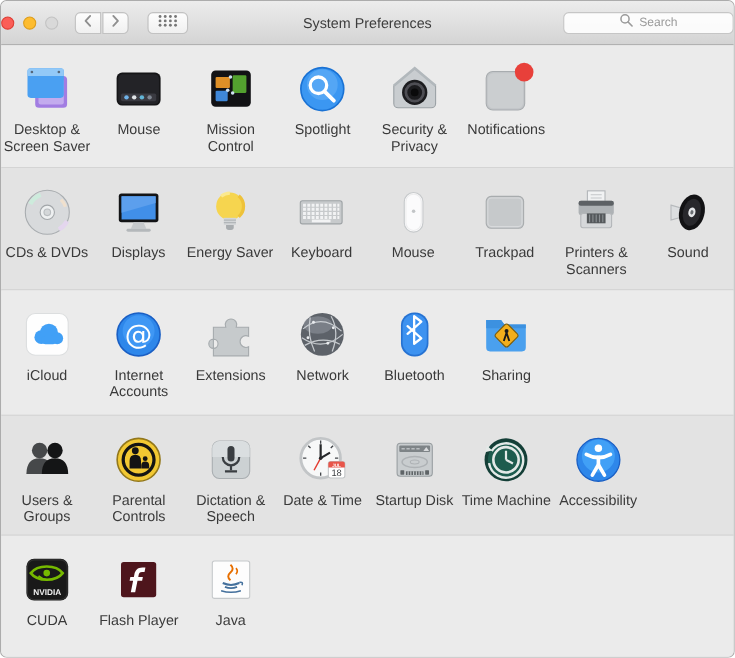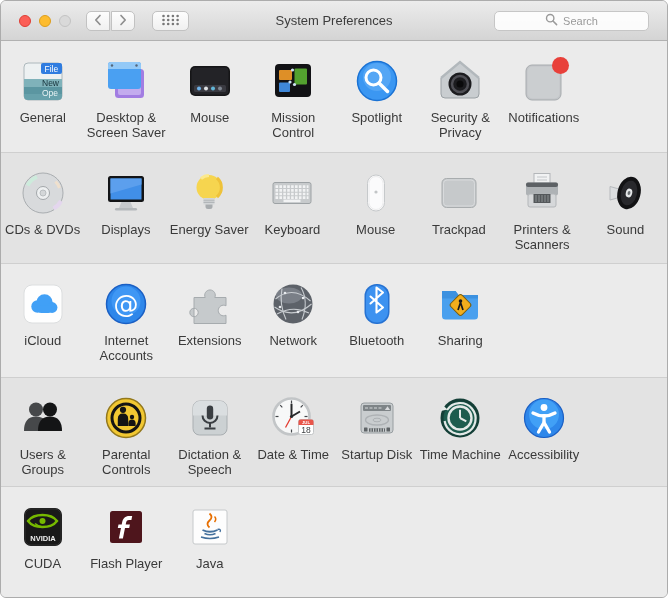--- a/index.html
+++ b/index.html
@@ -1,19 +1,19 @@
 <!DOCTYPE html>
 <html><head>
 <meta charset="utf-8">
 <style>
   html,body{margin:0;padding:0;background:#fff;}
   body{width:668px;height:598px;font-family:"Liberation Sans","DejaVu Sans",sans-serif;-webkit-font-smoothing:antialiased;}
   .window{width:668px;height:598px;border-radius:6px;overflow:hidden;background:#ebebeb;box-sizing:border-box;border:1px solid #acacac;}
   
-  .titlebar{height:39px;background:linear-gradient(#ececec,#d4d4d4);border-bottom:1px solid #b1b1b1;display:flex;align-items:center;padding:0 18px;position:relative;}
+  .titlebar{height:39px;background:linear-gradient(#ececec,#d4d4d4);border-bottom:1px solid #b1b1b1;display:flex;align-items:center;padding:0 0;position:relative;}
   .traffic{display:flex;gap:8px;align-items:center;z-index:2;}
   .tl{width:12px;height:12px;border-radius:50%;box-sizing:border-box;}
   .tl.close{background:#fb5e57;border:1px solid #de3e35;}
   .tl.min{background:#fdbc2f;border:1px solid #dd9e1d;}
   .tl.zoom{background:#d9d9d9;border:1px solid #c3c3c3;}
   .navgroup{display:flex;gap:1px;margin-left:15px;z-index:2;}
   .tbtn{height:20px;box-sizing:border-box;border:1px solid #c2c2c2;background:linear-gradient(#fdfdfd,#f0f0f0);display:flex;align-items:center;justify-content:center;}
   .navback{width:24px;border-radius:5px 0 0 5px;}
   .navfwd{width:24px;border-radius:0 5px 5px 0;}
   .gridbtn{width:37px;border-radius:5px;margin-left:17px;z-index:2;}
@@ -83,35 +83,20 @@
             <line x1="8" y1="8" x2="11.6" y2="11.6" stroke="#9a9a9a" stroke-width="1.5" stroke-linecap="round"></line>
           </svg></span>
       <span class="ph">Search</span>
     </div>
   </div>
   <div class="grid" id="grid">
       <div class="row light">
         <div class="cell">
     <div class="picon">
             <svg viewBox="0 0 56 56">
-              <rect x="9" y="10" width="38" height="37" rx="4" fill="#edf1f2" stroke="#adb8bc"></rect>
-              <path d="M9 26h38v17a4 4 0 0 1-4 4H13a4 4 0 0 1-4-4z" fill="#67a1ab"></path>
-              <path d="M9 26h38v8H9z" fill="#7fb2ba"></path>
-              <path d="M9 34h38v7H9z" fill="#5b96a1"></path>
-              <rect x="26" y="10" width="21" height="11" rx="2" fill="#2f7ce0"></rect>
-              <text x="29.5" y="18.6" font-size="8.5" fill="#fff">File</text>
-              <text x="27" y="33" font-size="8.5" fill="#17333b">New</text>
-              <text x="27" y="43" font-size="8.5" fill="#eaf4f5">Ope</text>
-            </svg>
-          </div>
-    <div class="plabel">General</div>
-  </div>
-        <div class="cell">
-    <div class="picon">
-            <svg viewBox="0 0 56 56">
               <rect x="17" y="16" width="29" height="29" rx="3.5" fill="#a27de2"></rect>
               <rect x="20" y="19" width="23" height="23" rx="2" fill="#c3abee"></rect>
               <rect x="10" y="9" width="33" height="27" rx="3" fill="#4aa0f2"></rect>
               <path d="M10 12a3 3 0 0 1 3-3h27a3 3 0 0 1 3 3v4H10z" fill="#93c9f7"></path>
               <circle cx="14" cy="12.5" r="1.2" fill="#55667a"></circle>
               <circle cx="38.5" cy="12.5" r="1.2" fill="#55667a"></circle>
             </svg>
           </div>
     <div class="plabel">Desktop &amp; Screen Saver</div>
   </div>

